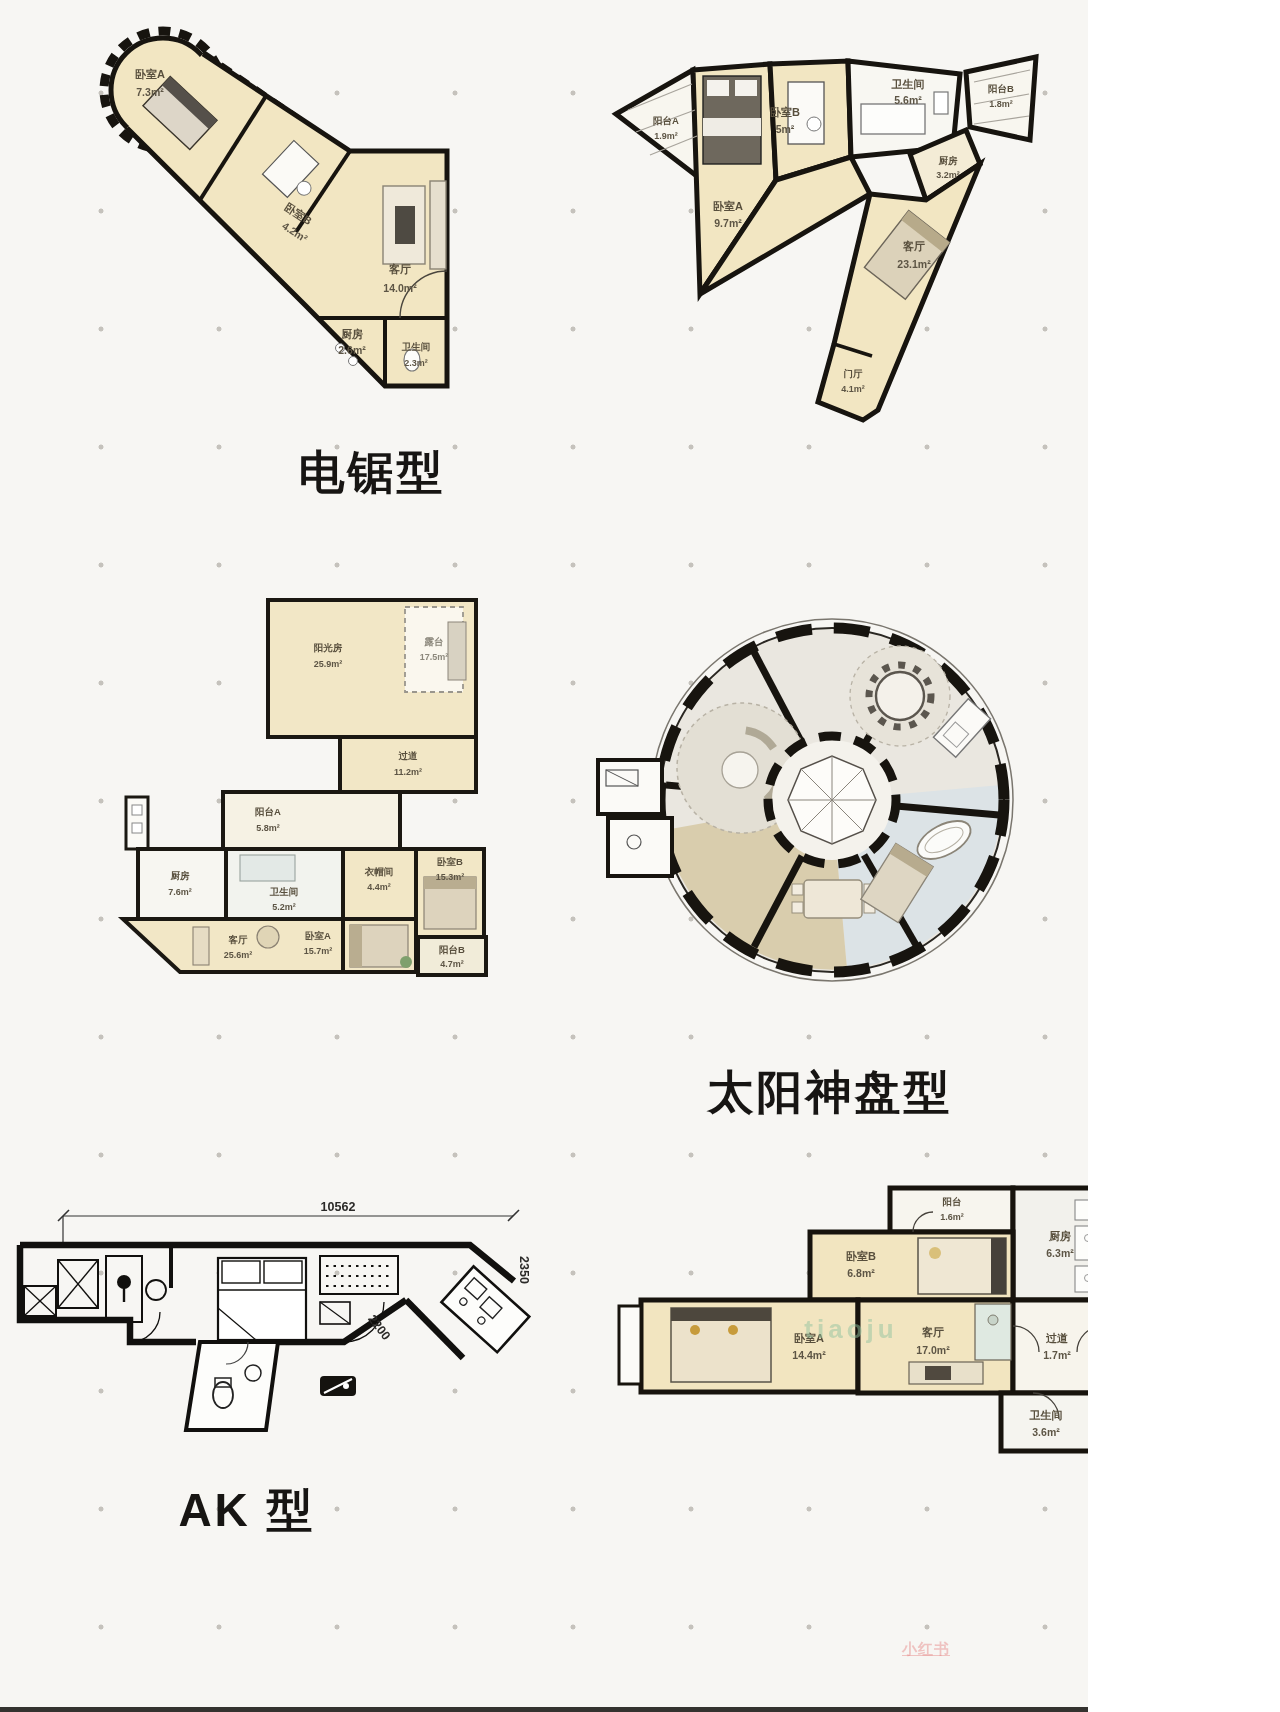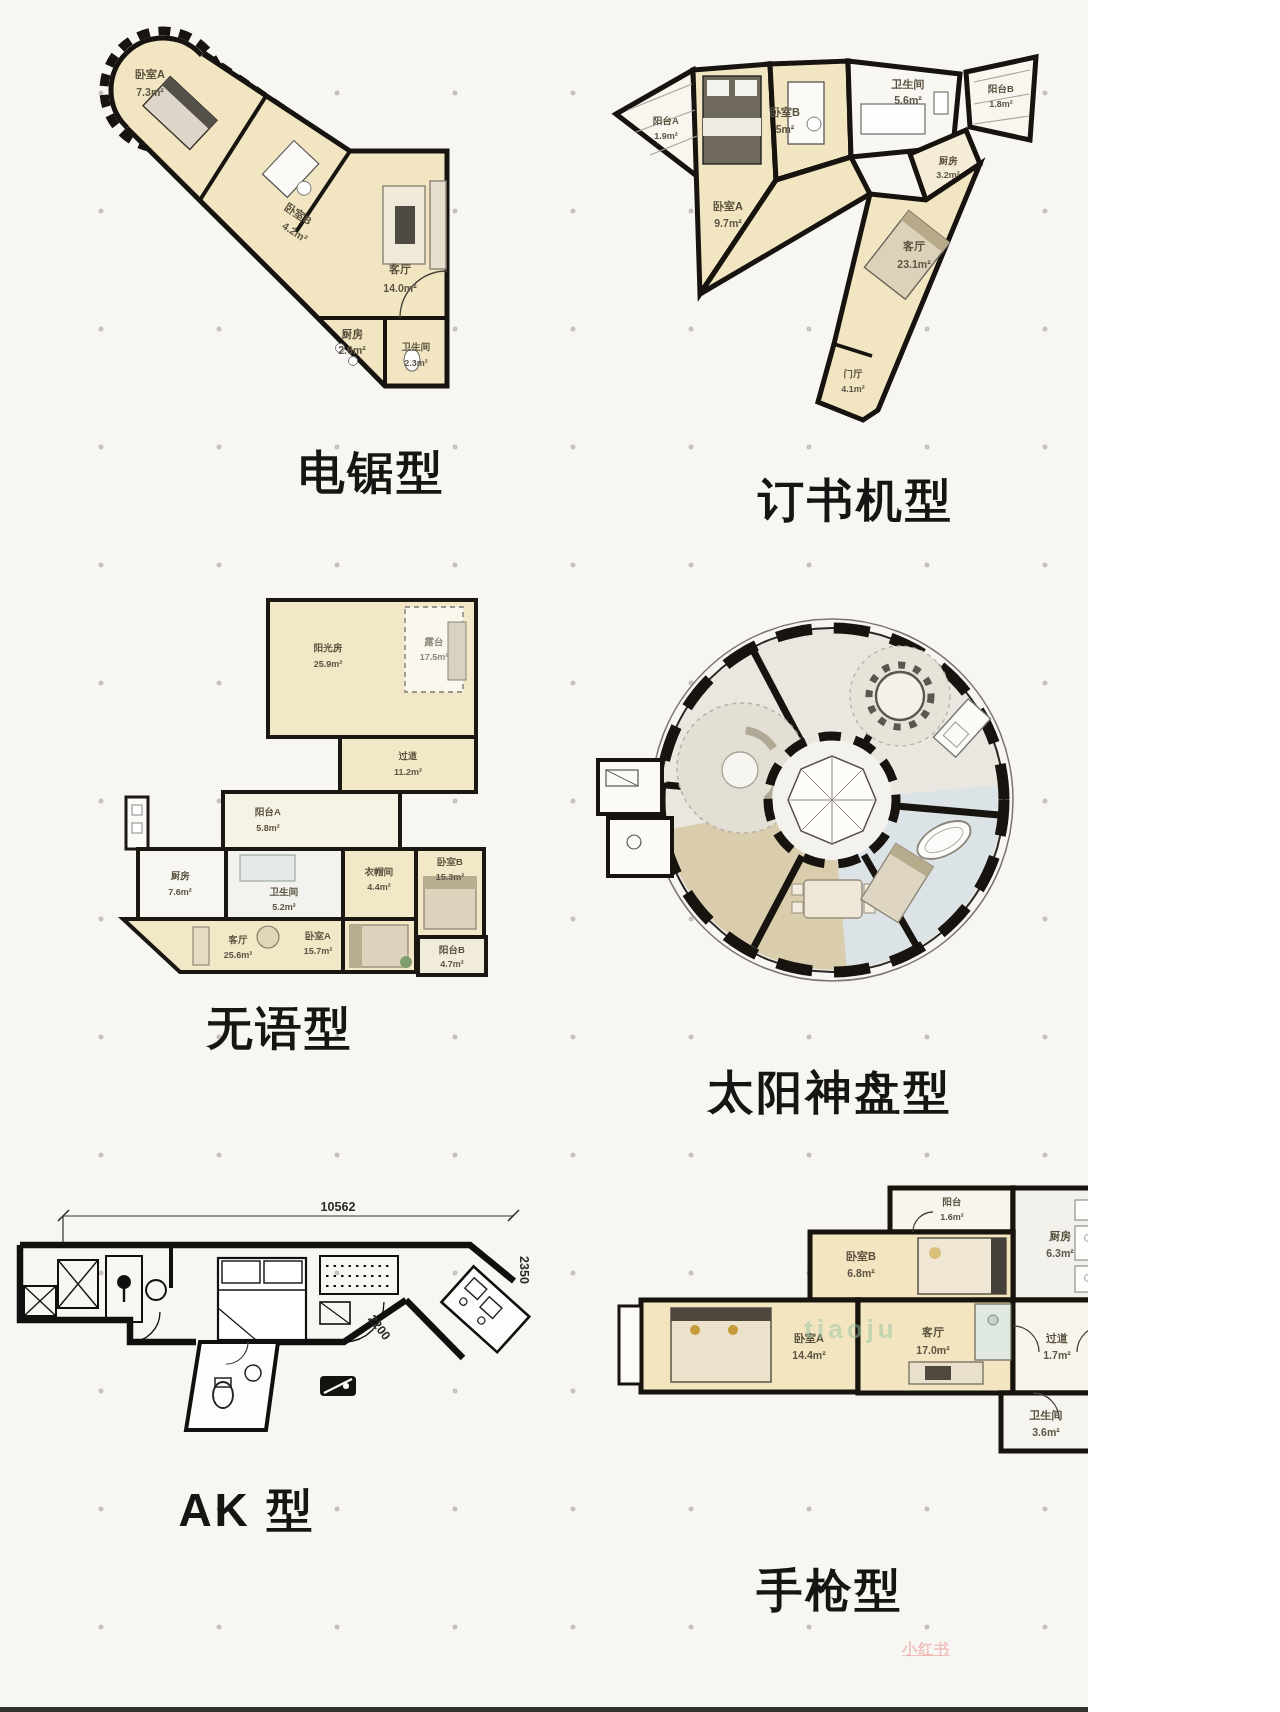--- a/index.html
+++ b/index.html
@@ -139,21 +139,20 @@
         <text class="rs3" x="340" y="126">3.2m²</text>
         <text class="rl3" x="393" y="40">阳台B</text>
         <text class="rs3" x="393" y="55">1.8m²</text>
         <text class="rl" x="306" y="198">客厅</text>
         <text class="rs" x="306" y="216">23.1m²</text>
         <text class="rl3" x="245" y="325">门厅</text>
         <text class="rs3" x="245" y="340">4.1m²</text>
       </g>
     </svg>
   </div>
-  <div class="title" style="left:856px;top:470px">订书机型</div>
 
   <div class="plan" style="left:118px;top:587px;width:372px;height:392px">
     <svg width="372" height="392" viewBox="0 0 372 392">
       <g stroke="#1b1812" stroke-width="4">
         <rect x="150" y="13" width="208" height="137" fill="#f2e7c6"></rect>
         <rect x="222" y="150" width="136" height="55" fill="#f2e7c6"></rect>
         <rect x="105" y="205" width="177" height="57" fill="#f6f2e4"></rect>
         <rect x="8" y="210" width="22" height="52" fill="#fbfaf6" stroke-width="3"></rect>
         <rect x="20" y="262" width="88" height="70" fill="#f7f6f1"></rect>
         <rect x="108" y="262" width="117" height="70" fill="#f2f3ee"></rect>
@@ -199,21 +198,20 @@
         <text class="rs3" x="332" y="293">15.3m²</text>
         <text class="rl3" x="200" y="352">卧室A</text>
         <text class="rs3" x="200" y="367">15.7m²</text>
         <text class="rl3" x="120" y="356">客厅</text>
         <text class="rs3" x="120" y="371">25.6m²</text>
         <text class="rl3" x="334" y="366">阳台B</text>
         <text class="rs3" x="334" y="380">4.7m²</text>
       </g>
     </svg>
   </div>
-  <div class="title" style="left:280px;top:998px">无语型</div>
 
   <div class="plan" style="left:592px;top:578px;width:462px;height:442px">
     <svg width="462" height="442" viewBox="0 0 462 442">
       <circle cx="240" cy="222" r="181" fill="none" stroke="#7a766e" stroke-width="1.5"></circle>
       <circle cx="240" cy="222" r="172" fill="#eae7e0" stroke="#2a2722" stroke-width="2"></circle>
       <path d="M240,222 L409,207 A170,170 0 0 1 255,391 Z" fill="#dce3e6"></path>
       <path d="M240,222 L255,391 A170,170 0 0 1 73,252 Z" fill="#d9cdad"></path>
       <circle cx="240" cy="222" r="172" fill="none" stroke="#17140f" stroke-width="11" stroke-dasharray="36 22"></circle>
 
       <g>
@@ -391,17 +389,16 @@
         <text class="rl" x="320" y="178">客厅</text>
         <text class="rs" x="320" y="196">17.0m²</text>
         <text class="rl" x="444" y="184">过道</text>
         <text class="rs" x="444" y="201">1.7m²</text>
         <text class="rl" x="433" y="261">卫生间</text>
         <text class="rs" x="433" y="278">3.6m²</text>
       </g>
       <text class="wm-green" x="238" y="180" text-anchor="middle">tiaoju</text>
     </svg>
   </div>
-  <div class="title" style="left:830px;top:1560px">手枪型</div>
 
   <div class="page-wm">小红书</div>
   <div class="bottom-bar"></div>
 </div>
 
 </body></html>

